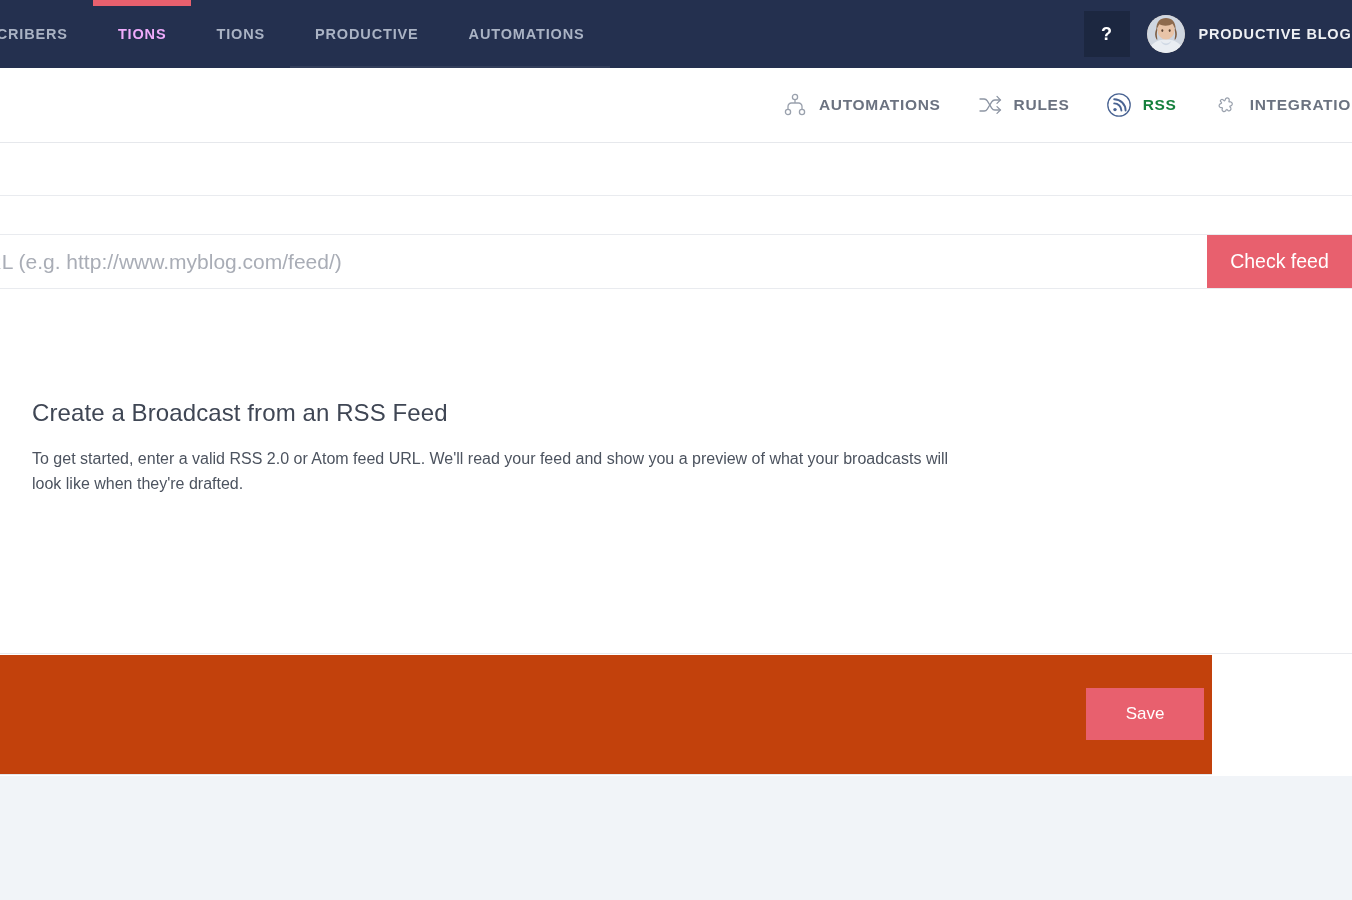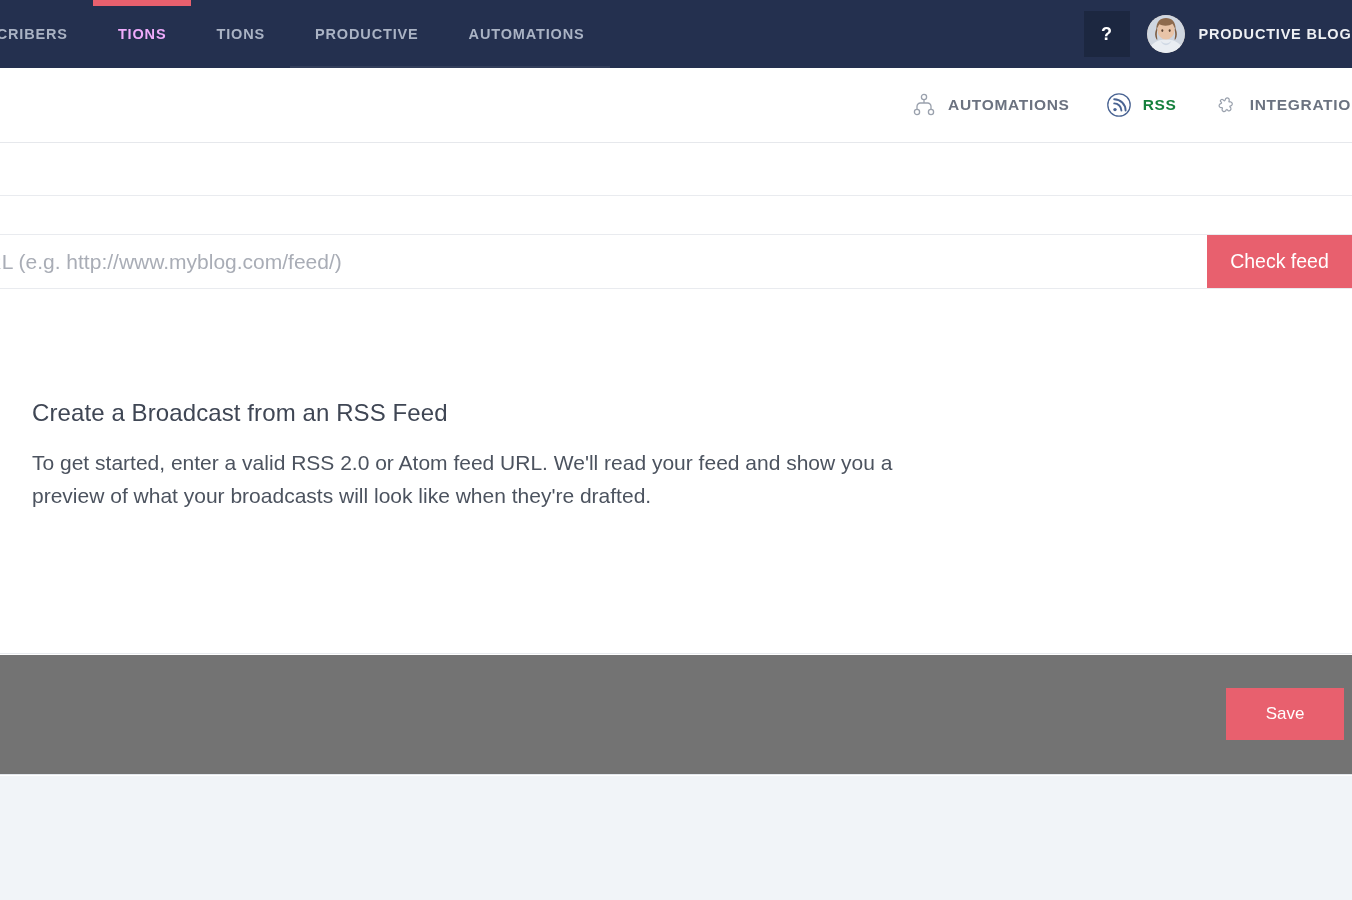--- a/index.html
+++ b/index.html
@@ -194,31 +194,31 @@
 
   .panel-title {
     font-size:24px;
     font-weight:normal;
     color:#3f4654;
     letter-spacing:0.1px;
     margin-bottom:20px;
   }
 
   .panel-desc {
-    font-size:21px;
+    font-size:16px;
     line-height:1.56;
     color:#4c535f;
     max-width:925px;
   }
 
   
   .save-row {
     position:absolute; left:0; top:655px;
-    width:1352px; height:120px;
-    background:#737373;
+    width:1212px; height:120px;
+    background:#c2410c;
     border-bottom:1px solid #e2e6ec;
   }
 
   .save-btn {
     position:absolute; right:8px; top:33px;
     width:118px; height:52px;
     background:#e8606e;
     color:#ffffff;
     border:none;
     font-family:"Liberation Sans", sans-serif;
@@ -299,20 +299,31 @@
           <svg viewBox="0 0 26 26" fill="none" stroke="#9aa1ad" stroke-width="1.3" xmlns="http://www.w3.org/2000/svg">
             <circle cx="13" cy="5" r="2.6"></circle>
             <circle cx="6" cy="20" r="2.6"></circle>
             <circle cx="20" cy="20" r="2.6"></circle>
             <path d="M13 7.6v3.4M6 17.4v-3a3.4 3.4 0 013.4-3.4h7.2A3.4 3.4 0 0120 14.4v3"></path>
           </svg>
         </span>
         <span>AUTOMATIONS</span>
       </div>
 
+      <div class="subnav-item">
+        <span class="subnav-icon">
+          <svg viewBox="0 0 26 26" fill="none" stroke="#8d95a3" stroke-width="1.3" stroke-linecap="round" xmlns="http://www.w3.org/2000/svg">
+            <path d="M3 7h4.2c1.4 0 2.4.8 3.1 1.9l4.4 7.2c.7 1.1 1.7 1.9 3.1 1.9H23"></path>
+            <path d="M3 19h4.2c1.4 0 2.4-.8 3.1-1.9l4.4-7.2C15.4 8.8 16.4 8 17.8 8H23"></path>
+            <path d="M20 4.4L23.4 8 20 11.4"></path>
+            <path d="M20 14.6L23.4 18 20 21.4"></path>
+          </svg>
+        </span>
+        <span>RULES</span>
+      </div>
 
       <div class="subnav-item active">
         <span class="subnav-icon">
           <svg viewBox="0 0 26 26" xmlns="http://www.w3.org/2000/svg">
             <circle cx="13" cy="13" r="11.2" fill="none" stroke="#4a6493" stroke-width="1.3"></circle>
             <circle cx="9" cy="17.6" r="1.7" fill="#4a6493"></circle>
             <path d="M8.2 11.4a7.2 7.2 0 017.2 7.2" fill="none" stroke="#4a6493" stroke-width="1.9" stroke-linecap="round"></path>
             <path d="M8.2 7.2A11.4 11.4 0 0119.6 18.6" fill="none" stroke="#4a6493" stroke-width="1.9" stroke-linecap="round"></path>
           </svg>
         </span>

